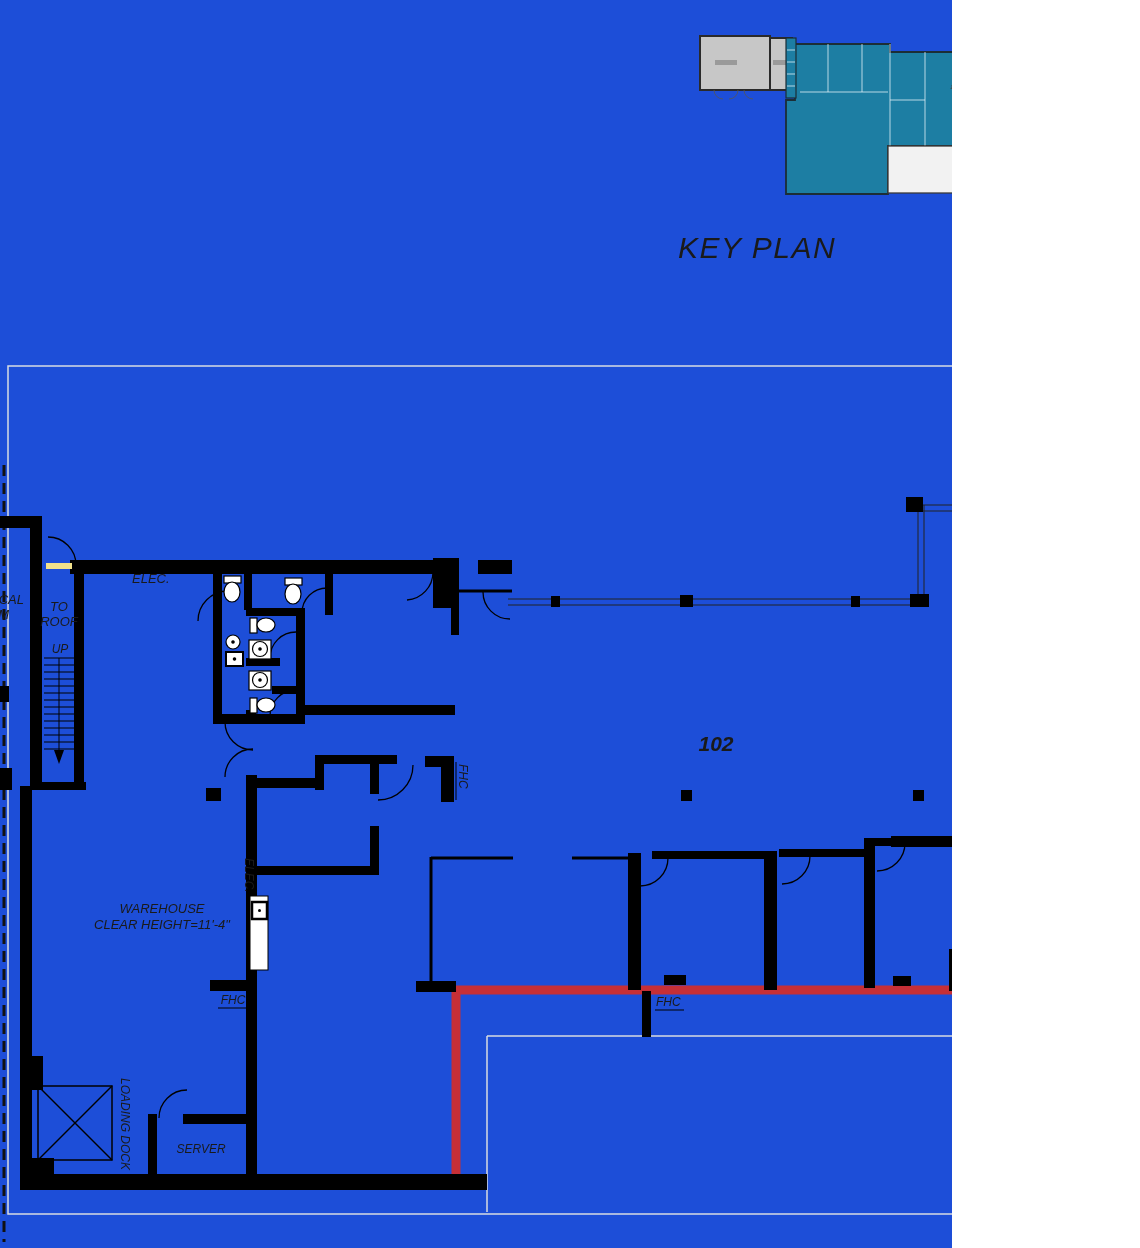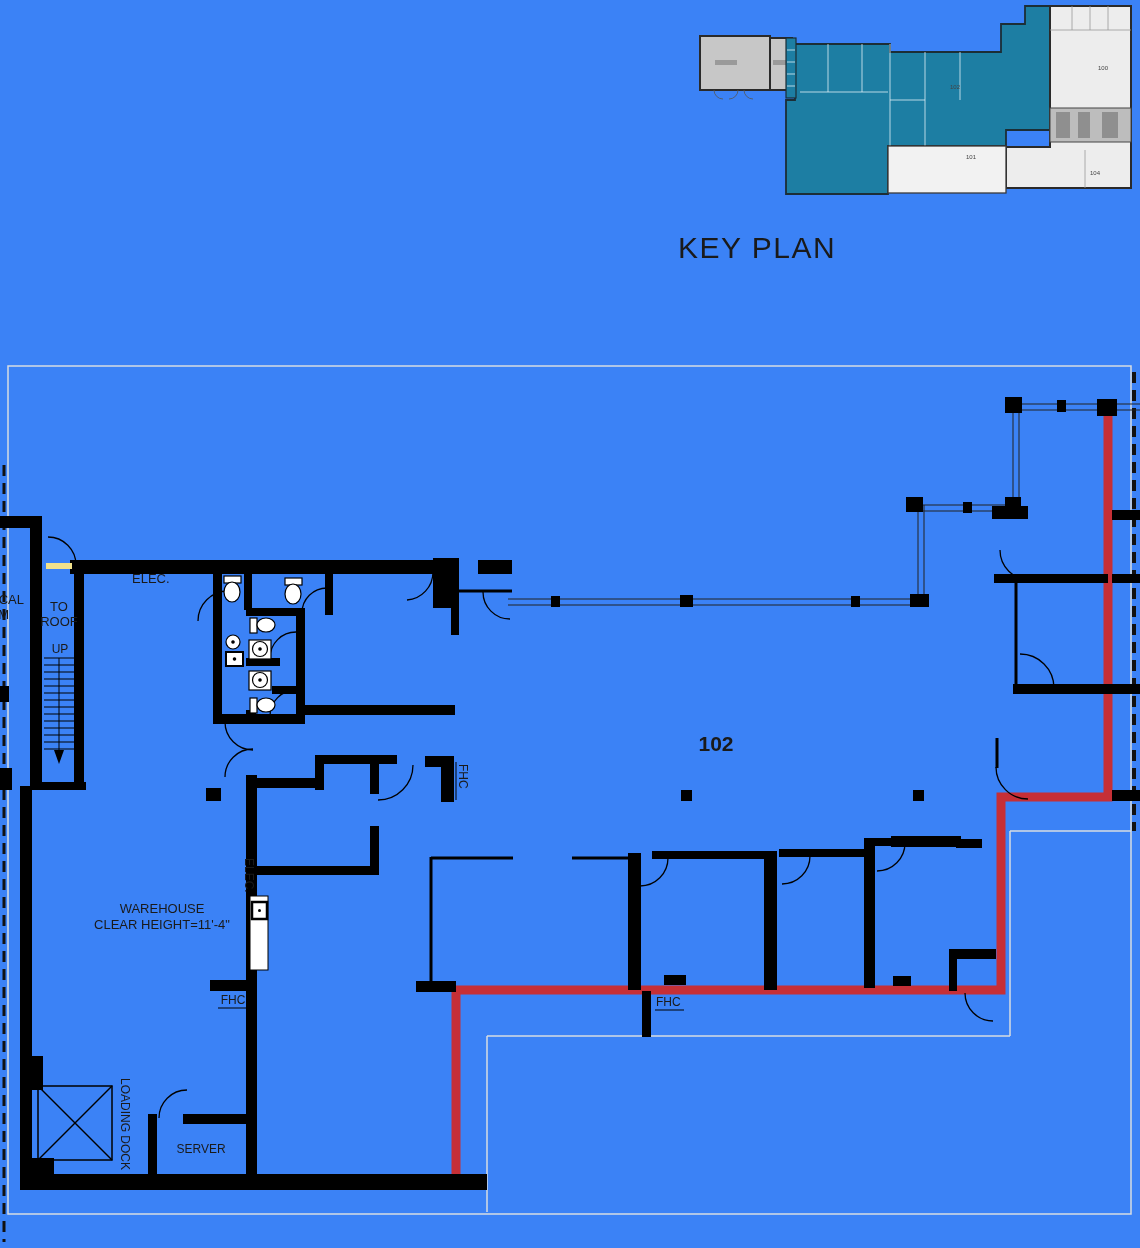--- a/index.html
+++ b/index.html
@@ -1,17 +1,17 @@
 <!DOCTYPE html>
 <html><head>
 <meta charset="utf-8">
 <style>
   html,body{margin:0;padding:0;background:#ffffff;}
-  .page{position:relative;width:1140px;height:1248px;background:#3b82f6;overflow:hidden;
-        font-family:"Liberation Sans",sans-serif;}
+  .page{position:relative;width:952px;height:1248px;background:#1d4ed8;overflow:hidden;
+        font-family:"Liberation Sans",sans-serif;font-style:italic;}
   svg text{font-family:"Liberation Sans",sans-serif;fill:#1a1a1a;}
   .lbl{font-size:13px;}
   .lbl-sm{font-size:12px;}
   .keylbl{font-size:6px;fill:#444;}
   .title{font-size:30px;letter-spacing:1.5px;}
   .suite{font-size:21px;font-weight:bold;}
 </style>
 </head>
 <body>
 

